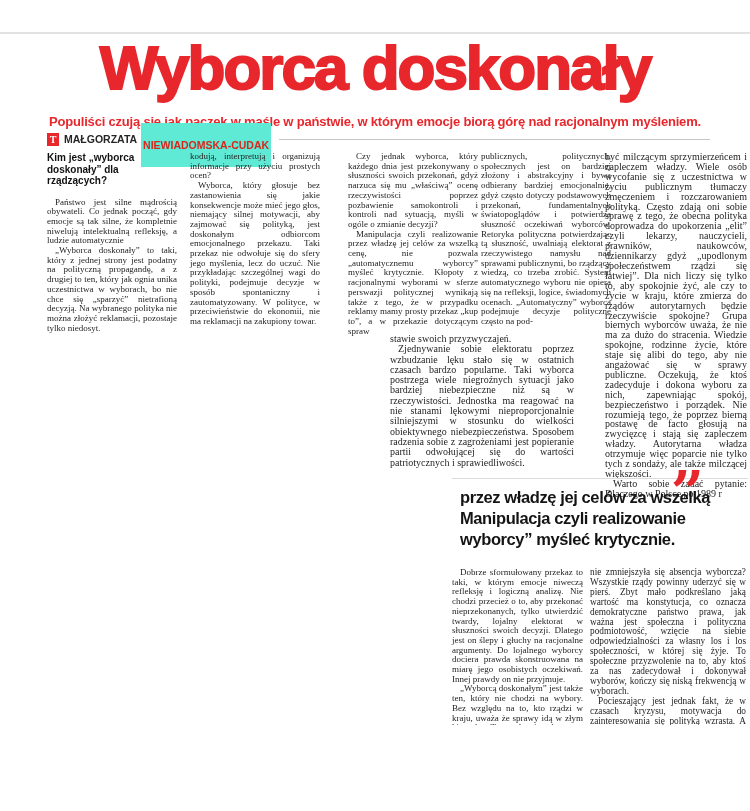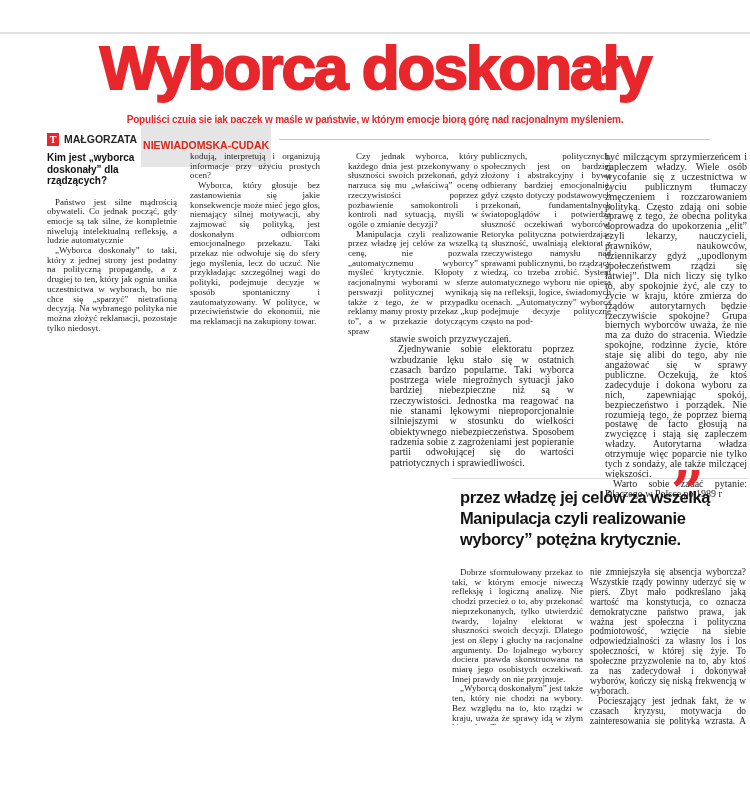--- a/index.html
+++ b/index.html
@@ -11,34 +11,34 @@
 
   .headline {
     position:absolute; top:32px; left:0; width:100%; text-align:center;
     font-family:"Liberation Sans", sans-serif; font-weight:bold;
     font-size:62px; letter-spacing:-2px; color:#e8272c;
     -webkit-text-stroke:2px #e8272c; white-space:nowrap;
   }
   .lede {
     position:absolute; top:114px; left:0; width:100%; text-align:center;
     font-family:"Liberation Sans", sans-serif; font-weight:bold;
-    font-size:10px; color:#e8272c; letter-spacing:-0.2px;
+    font-size:13px; color:#e8272c; letter-spacing:-0.2px;
   }
   .byline {
     position:absolute; left:47px; top:132px; width:663px; height:14px;
     display:flex; align-items:center;
     font-family:"Liberation Sans", sans-serif; font-size:10.5px; font-weight:bold;
   }
   .byline-logo {
     width:12px; height:13px; background:#e8272c; color:#ffffff;
     font-family:"Liberation Serif", serif; font-size:10px; line-height:13px;
     text-align:center; margin-right:5px; flex:none;
   }
   .byline-first { color:#252525; margin-right:4px; white-space:nowrap; }
-  .byline-last  { color:#d9261c; background:#e5e5e5; padding:16px 2px; white-space:nowrap;margin-top:12px; }
+  .byline-last  { color:#d9261c; background:#5eead4; padding:16px 2px; white-space:nowrap;margin-top:12px; }
   .byline-rule  { flex:1; height:1px; background:#c6c6c6; margin-left:8px; }
 
   .col { position:absolute; font-size:9px; line-height:9.7px; text-align:justify; color:#242424; }
   .col p { margin:0; }
   .col p.ind { text-indent:8px; }
   .qhead {
     font-family:"Liberation Sans", sans-serif; font-weight:bold;
     font-size:10px; line-height:11.5px; text-align:left;
     margin:0 0 11px 0 !important; color:#111;
   }
@@ -115,21 +115,21 @@
 
   <div class="col cmid">
     <p>stawie swoich przyzwyczajeń.</p>
     <p class="ind">Zjednywanie sobie elektoratu poprzez wzbudzanie lęku stało się w ostatnich czasach bardzo popularne. Taki wyborca postrzega wiele niegroźnych sytuacji jako bardziej niebezpieczne niż są w rzeczywistości. Jednostka ma reagować na nie stanami lękowymi nieproporcjonalnie silniejszymi w stosunku do wielkości obiektywnego niebezpieczeństwa. Sposobem radzenia sobie z zagrożeniami jest popieranie partii odwołującej się do wartości patriotycznych i sprawiedliwości.</p>
   </div>
 
   <div class="quote">
     <span class="quote-mark">”</span>
     <div class="quote-line">przez władzę jej celów za wszelką</div>
     <div class="quote-line">Manipulacja czyli realizowanie</div>
-    <div class="quote-line">wyborcy” potężna krytycznie.</div>
+    <div class="quote-line">wyborcy” myśleć krytycznie.</div>
   </div>
 
   <div class="col cbl">
     <p class="ind">Dobrze sformułowany przekaz to taki, w którym emocje niweczą refleksję i logiczną analizę. Nie chodzi przecież o to, aby przekonać nieprzekonanych, tylko utwierdzić twardy, lojalny elektorat w słuszności swoich decyzji. Dlatego jest on ślepy i głuchy na racjonalne argumenty. Do lojalnego wyborcy dociera prawda skonstruowana na miarę jego osobistych oczekiwań. Innej prawdy on nie przyjmuje.</p>
     <p class="ind">„Wyborcą doskonałym” jest także ten, który nie chodzi na wybory. Bez względu na to, kto rządzi w kraju, uważa że sprawy idą w złym kierunku. To wcale niemała grupa osób, bo w ostatnich wyborach parlamentarnych to prawie 50 procent uprawnionych do głosowania. Ta grupa nazywana jest często „społeczeństwem zamkniętym”. Nie da się ukryć, iż jest to potężna siła, która może</p>
   </div>
 
   <div class="col cbr">
     <p>nie zmniejszyła się absencja wyborcza? Wszystkie rządy powinny uderzyć się w pierś. Zbyt mało podkreślano jaką wartość ma konstytucja, co oznacza demokratyczne państwo prawa, jak ważna jest społeczna i polityczna podmiotowość, wzięcie na siebie odpowiedzialności za własny los i los społeczności, w której się żyje. To społeczne przyzwolenie na to, aby ktoś za nas zadecydował i dokonywał wyborów, kończy się niską frekwencją w wyborach.</p>
     <p class="ind"><span>Pocieszający jest jednak fakt, że w czasach kryzysu, motywacja do zainteresowania się polityką wzrasta. A polityka w najszerszym tego słowa znaczeniu, jak określił to Andrew Heywood, to przecież „działanie, przez które ludzie podejmują i zmieniają ogólne zasady swojego życia” Od polityki nie da się więc uciec.</span><span class="end-dot"></span></p>

